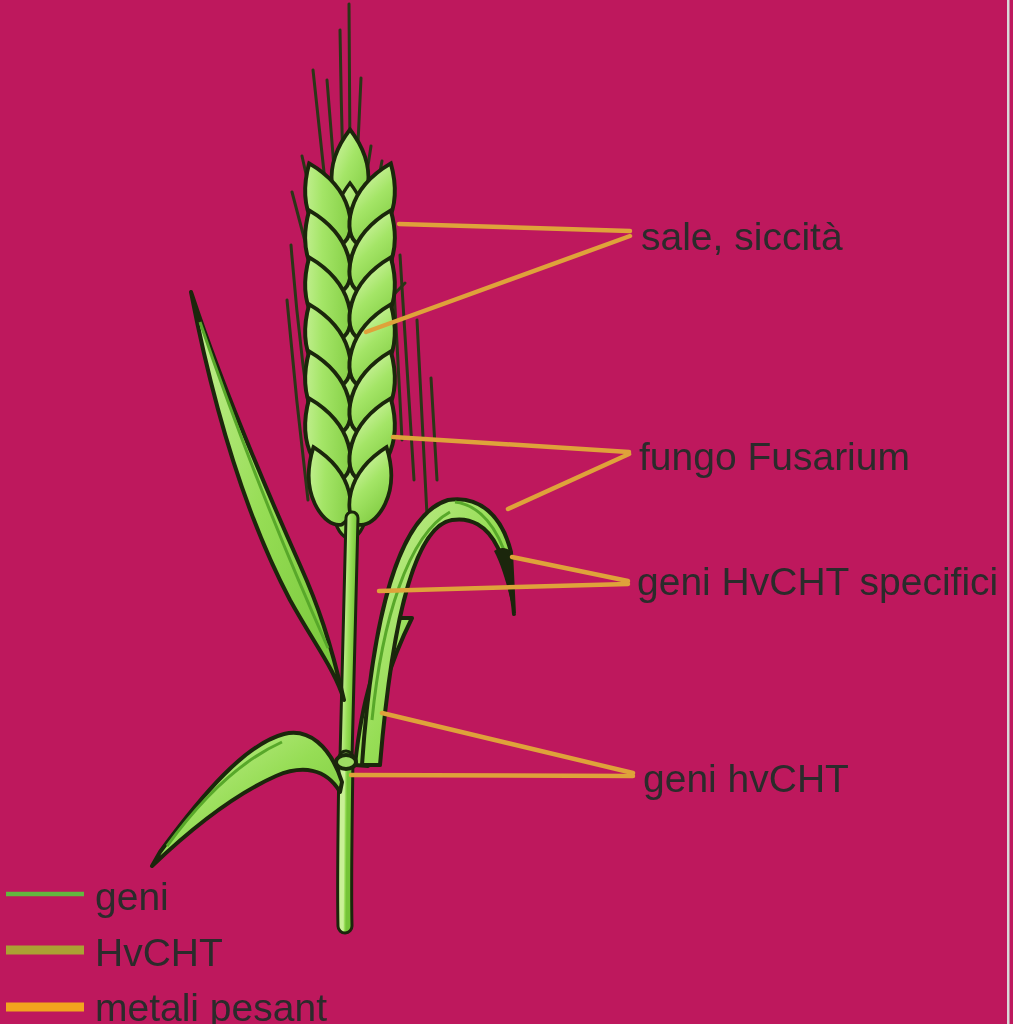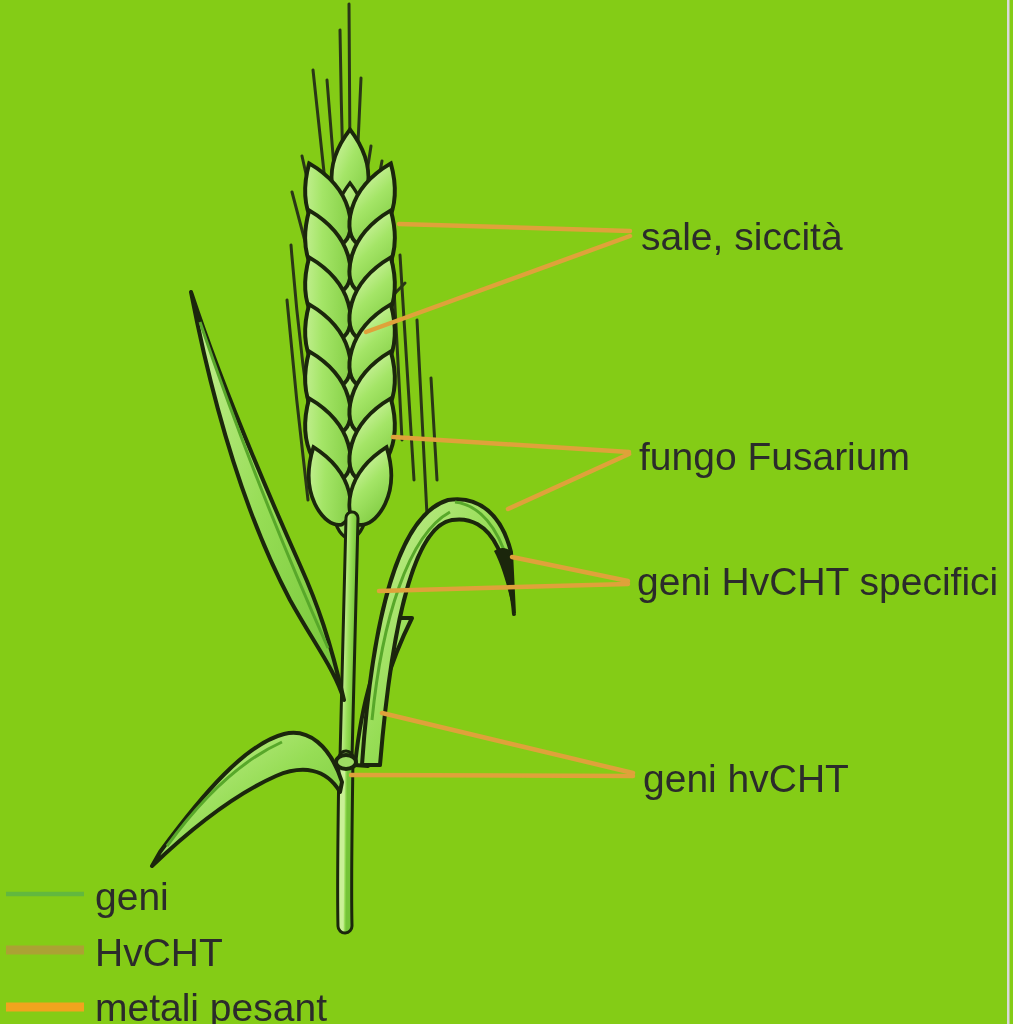--- a/index.html
+++ b/index.html
@@ -1,16 +1,16 @@
 <!DOCTYPE html>
 <html><head>
 <meta charset="utf-8">
 <style>
   html,body{margin:0;padding:0;background:#ffffff;}
-  #stage{position:relative;width:1013px;height:1024px;background:#84cc16;overflow:hidden;}
+  #stage{position:relative;width:1013px;height:1024px;background:#be185d;overflow:hidden;}
   svg{position:absolute;left:0;top:0;}
   text{font-family:"Liberation Sans","DejaVu Sans",sans-serif;font-size:39px;}
   .legend-text{font-size:39px;}
 </style>
 </head>
 <body>
 
 <div id="stage">
 <svg width="1013" height="1024" viewBox="0 0 1013 1024">
 

